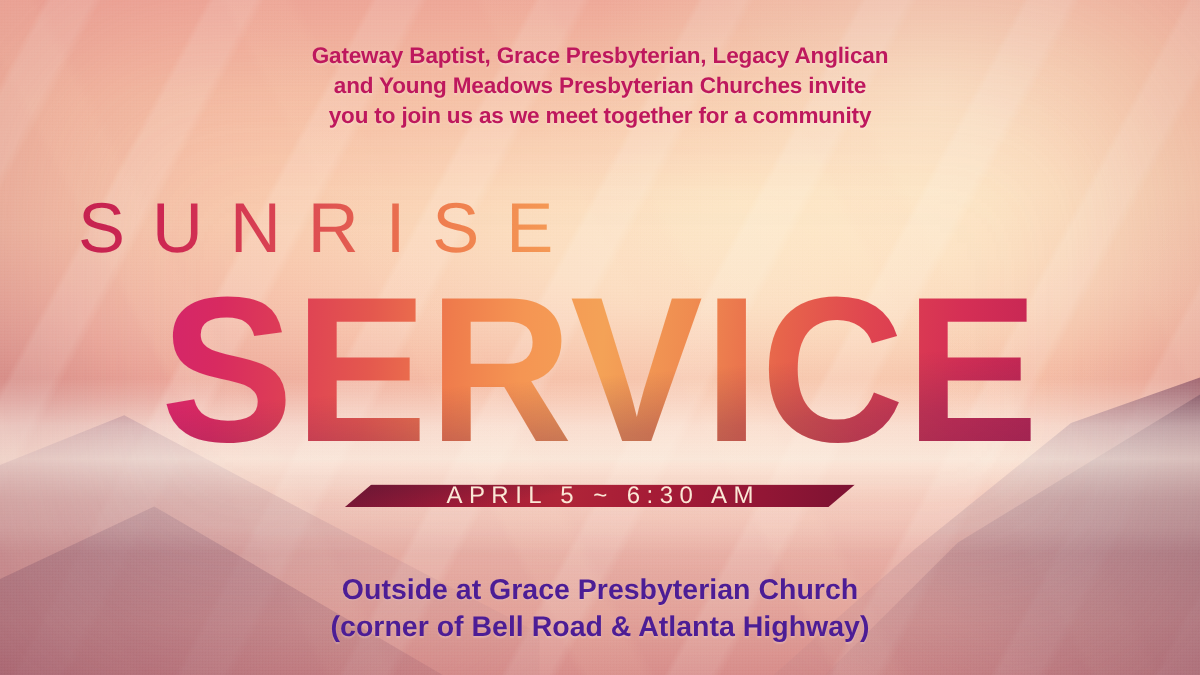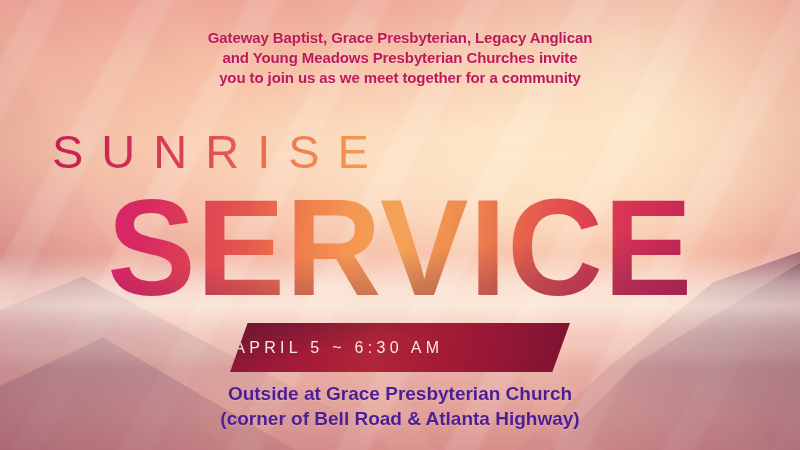--- a/index.html
+++ b/index.html
@@ -216,28 +216,28 @@
     -webkit-text-fill-color: transparent;
   }
 
   
   .banner {
     position: absolute;
     left: 50%;
     transform: translateX(-50%);
     top: 323px;
     width: 340px;
-    height: 49px;
+    height: 15px;
     background:
       linear-gradient(170deg, rgba(60,22,48,0.45) 0%, rgba(60,22,48,0.0) 42%),
       linear-gradient(100deg, #8d1738 0%, #a31b37 22%, #b02538 42%, #a41b36 62%, #921635 82%, #7c1232 100%);
     clip-path: polygon(5.2% 0%, 100% 0%, 94.8% 100%, 0% 100%);
     display: flex;
     align-items: center;
-    justify-content: flex-start;
+    justify-content: center;
     box-shadow: 0 2px 5px rgba(120,50,60,0.25);
   }
   .banner-text {
     color: #fbe8d6;
     font-size: 16px;
     font-weight: normal;
     letter-spacing: 4.3px;
     text-indent: 4.3px;
     white-space: nowrap;
   }

